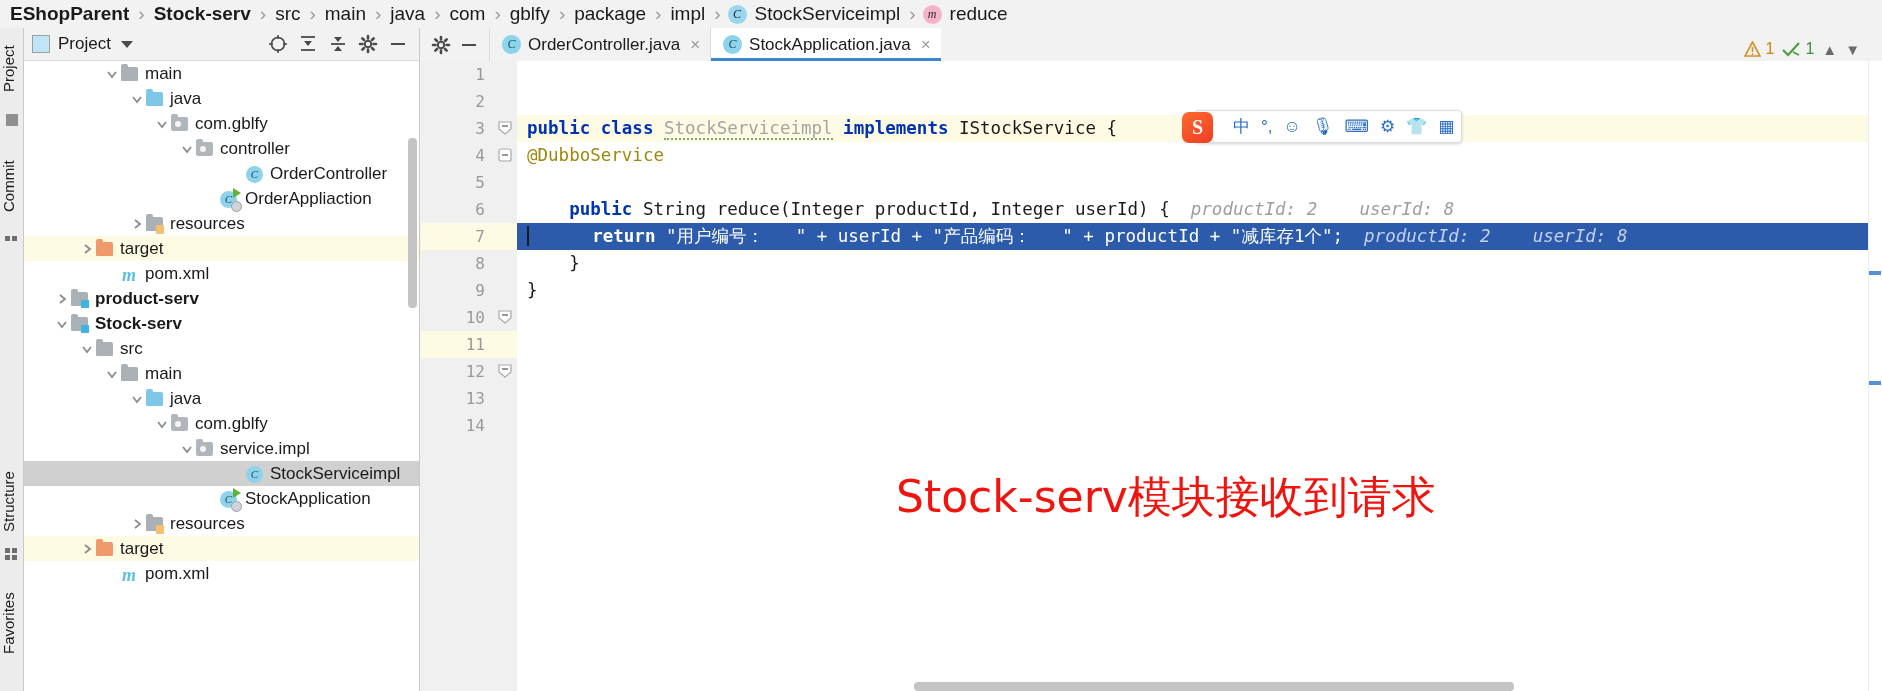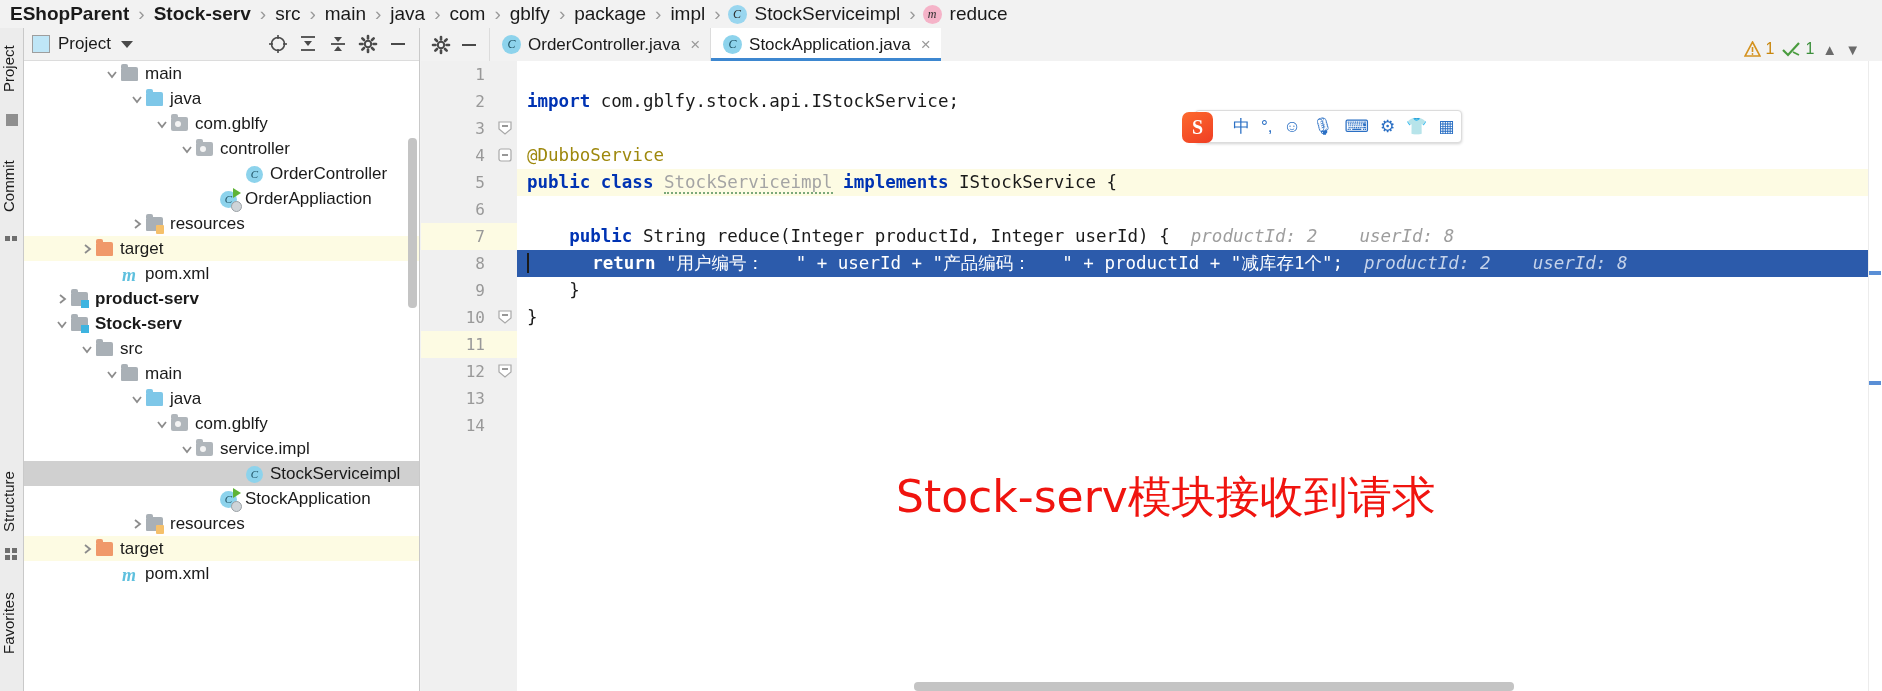--- a/index.html
+++ b/index.html
@@ -748,24 +748,23 @@
                 <path d="M2 2 H14 V9 L8 14 L2 9 Z" fill="#fff" stroke="#a8a8a8" stroke-width="1.2"></path>
                 <line x1="5" y1="6" x2="11" y2="6" stroke="#6b6b6b" stroke-width="1.4"></line>
               </svg>
             </span>
           </div>
           <div class="" style="height: 27px; position: relative;"></div>
           <div class="" style="height: 27px; position: relative;"></div>
         </div>
       <div class="code-col" id="codecol">
           <div class="cline">&nbsp;</div>
-          <div class="cline"><span class="kw">import</span> com.gblfy.stock.api.IStockService;</div>
           <div class="cline">&nbsp;</div>
+          <div class="cline" style="background: rgb(253, 251, 227);"><span class="kw">public class</span> <span class="cls-ref squiggle">StockServiceimpl</span> <span class="kw">implements</span> IStockService {</div>
           <div class="cline"><span class="ann">@DubboService</span></div>
-          <div class="cline" style="background: rgb(253, 251, 227);"><span class="kw">public class</span> <span class="cls-ref squiggle">StockServiceimpl</span> <span class="kw">implements</span> IStockService {</div>
           <div class="cline">&nbsp;</div>
           <div class="cline">    <span class="kw">public</span> String reduce(Integer productId, Integer userId) {  <span class="hint">productId: 2</span>    <span class="hint">userId: 8</span></div>
           <div class="cline selected"><span class="caret"></span>      <span class="kw">return</span> <span class="str">"用户编号：   "</span> + userId + <span class="str">"产品编码：   "</span> + productId + <span class="str">"减库存1个"</span>;  <span class="hint">productId: 2</span>    <span class="hint">userId: 8</span></div>
           <div class="cline">    }</div>
           <div class="cline">}</div>
           <div class="cline">&nbsp;</div>
         </div>
     </div>
 
     <div class="inspect-widget">

